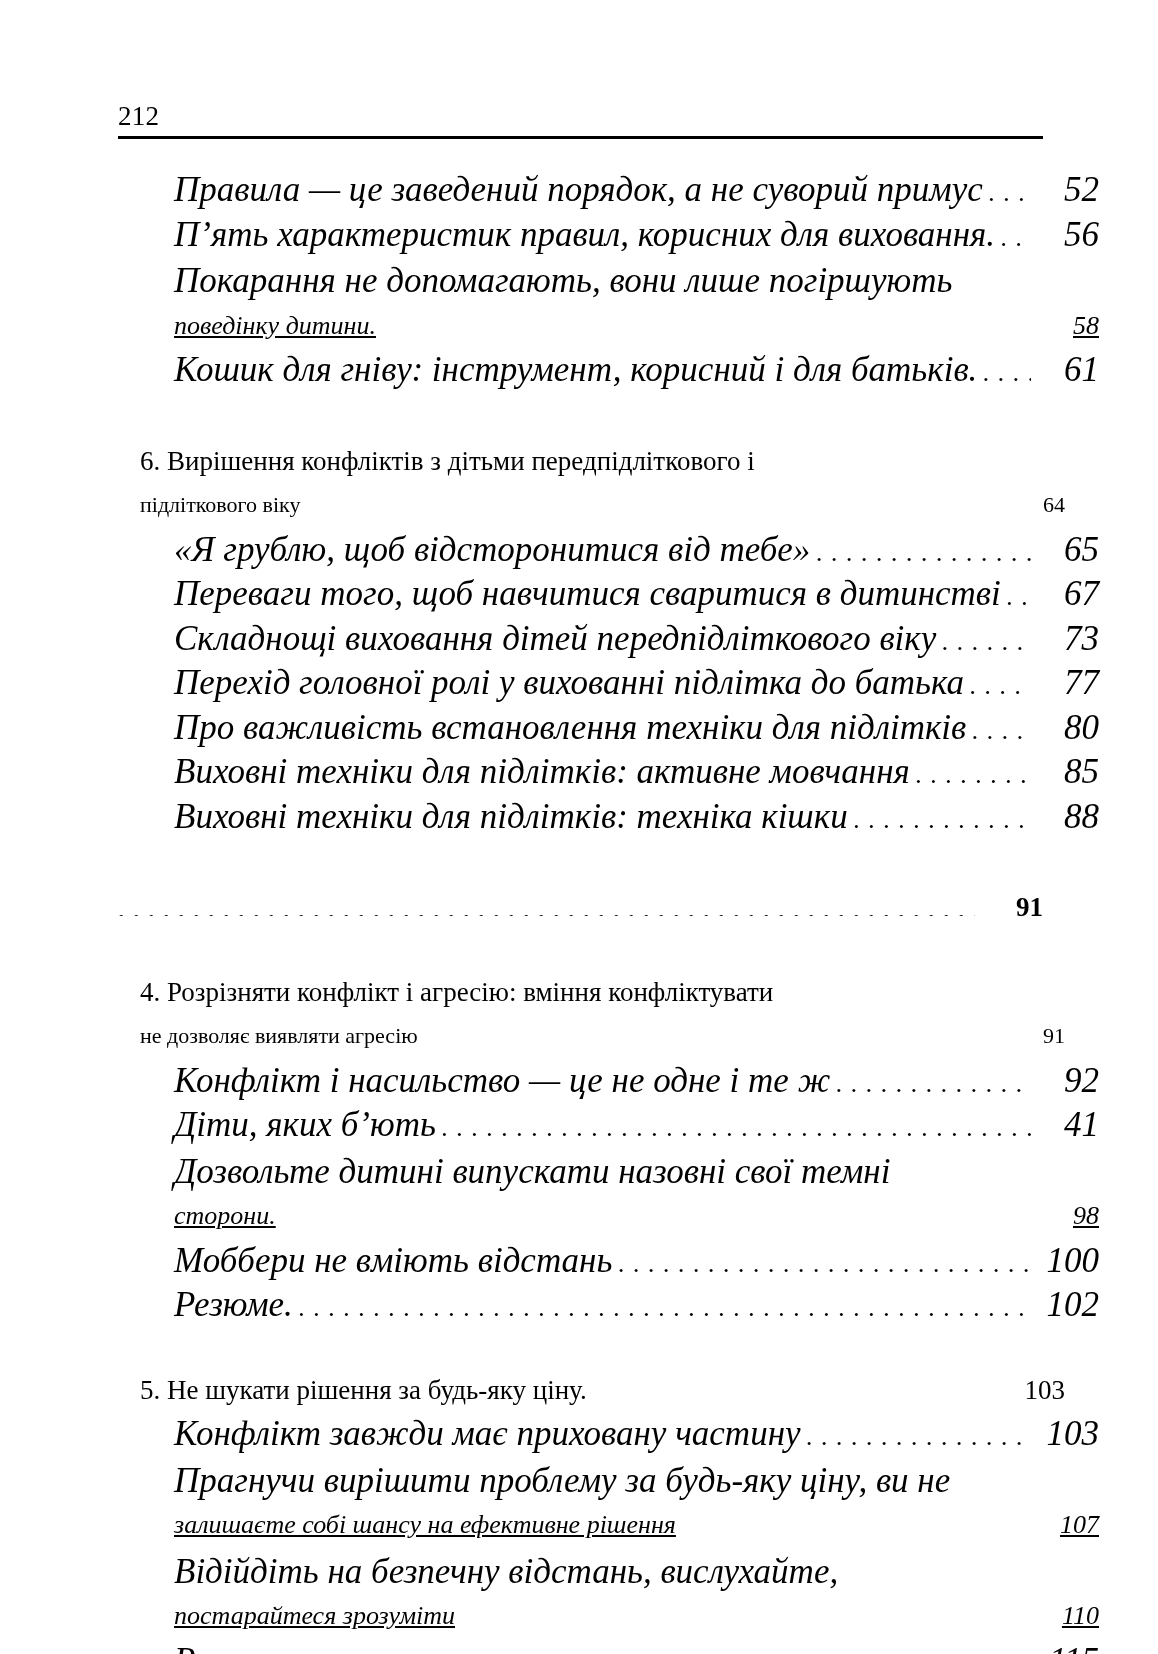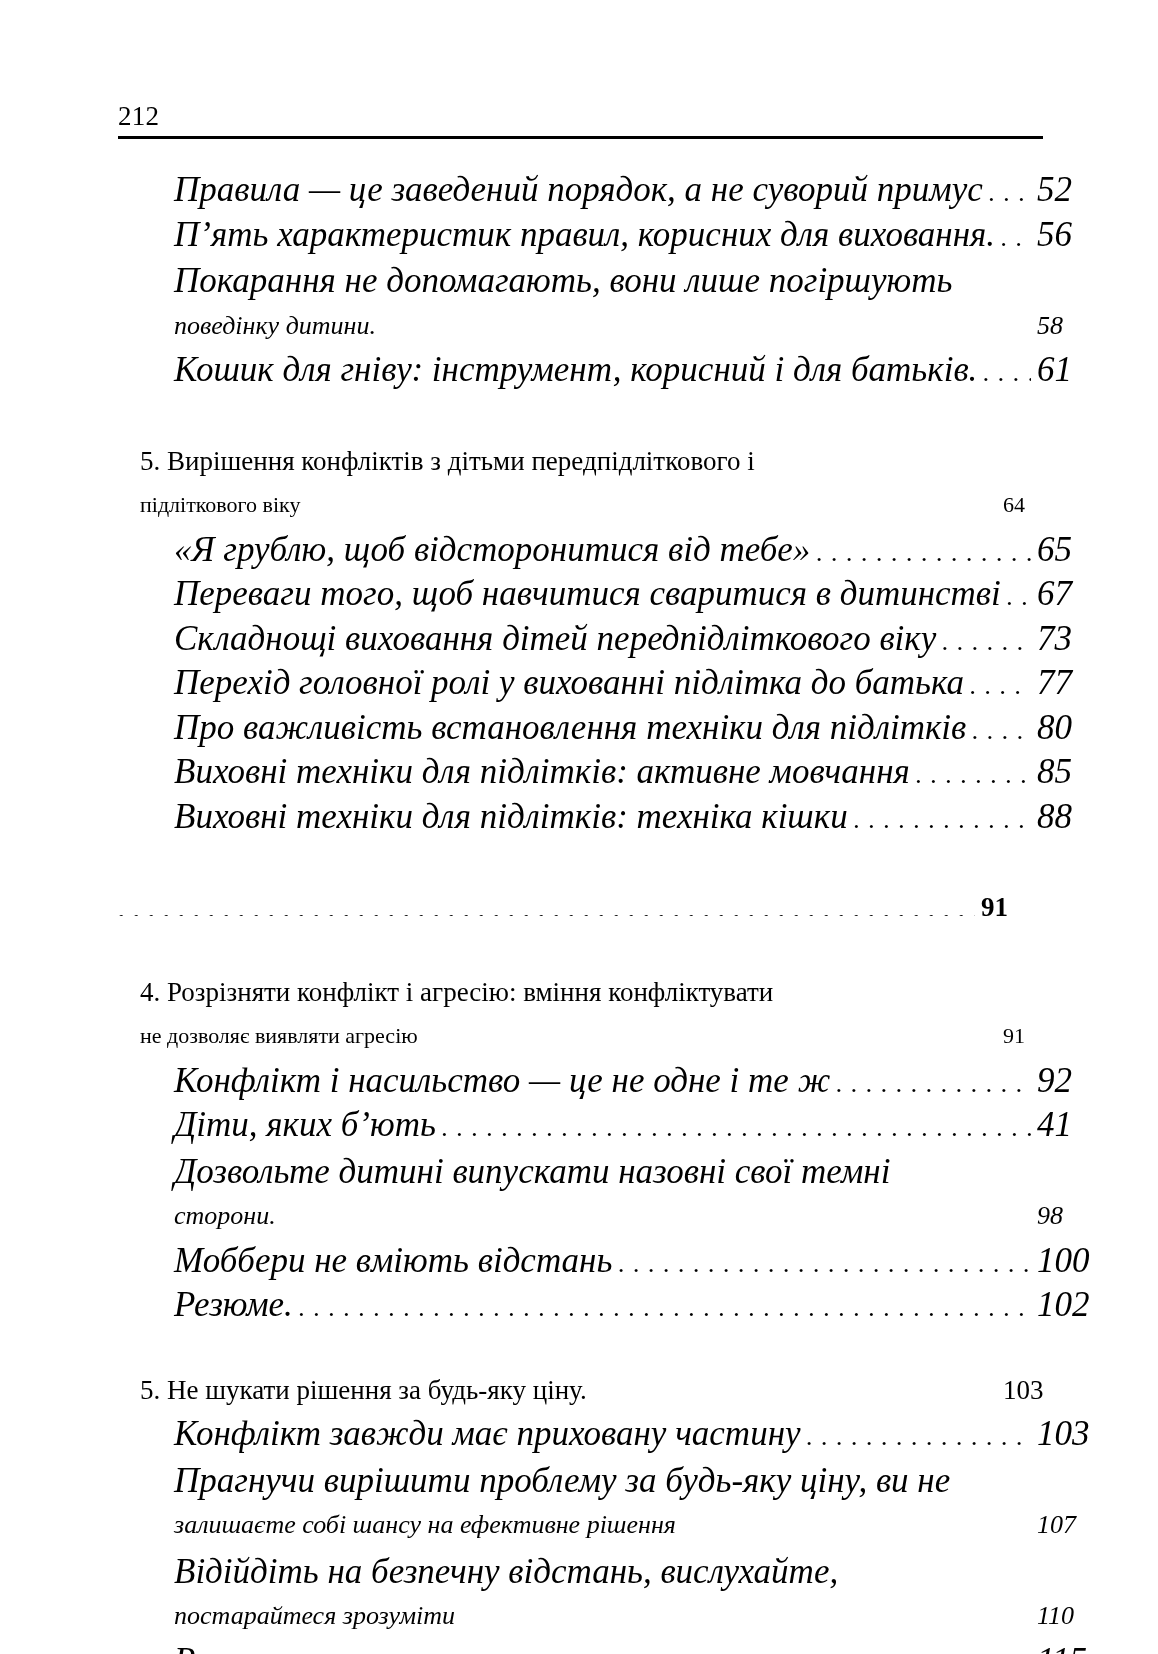--- a/index.html
+++ b/index.html
@@ -74,20 +74,21 @@
     content: ". . . . . . . . . . . . . . . . . . . . . . . . . . . . . . . . . . . . . . . . . . . . . . . . . . . . . . . . . . . . . . .";
     display: block;
     letter-spacing: 1.0px;
     font-size: 26px;
     color: #000;
   }
   .row.no-leader .leader::before { content: ""; }
 
   .row .pageno {
     flex: 0 0 auto;
+    text-align: right;
     min-width: 62px;
     padding-left: 6px;
   }
 
   
   .lvl-sub {
     font-style: italic;
     font-size: 35px;
     padding-left: 56px;
   }
@@ -104,20 +105,21 @@
     font-weight: bold;
     font-size: 27px;
     padding-left: 0px;
   }
 
   
   .cont-sub {
     padding-left: 56px;
     font-style: italic;
     font-size: 26px;
+    text-decoration: underline;
   }
   .cont-chapter {
     padding-left: 22px;
     font-size: 22px;
   }
   .gap-md { height: 40px; }
   .gap-lg { height: 46px; }
 </style>
 </head>
 <body>
@@ -150,21 +152,21 @@
         <span class="leader"></span>
         <span class="pageno">58</span>
       </div>
       <div class="row lvl-sub">
         <span class="label">Кошик для гніву: інструмент, корисний і для батьків.</span>
         <span class="leader"></span>
         <span class="pageno">61</span>
       </div>
       <div class="gap-lg"></div>
       <div class="row lvl-chapter no-leader">
-        <span class="label">5. Вирішення конфліктів з дітьми передпідліткового і</span>
+        <span class="label">6. Вирішення конфліктів з дітьми передпідліткового і</span>
         <span class="leader"></span>
         <span class="pageno"></span>
       </div>
       <div class="row cont-chapter">
         <span class="label">підліткового віку</span>
         <span class="leader"></span>
         <span class="pageno">64</span>
       </div>
       <div class="row lvl-sub">
         <span class="label">«Я грублю, щоб відсторонитися від тебе»</span>

